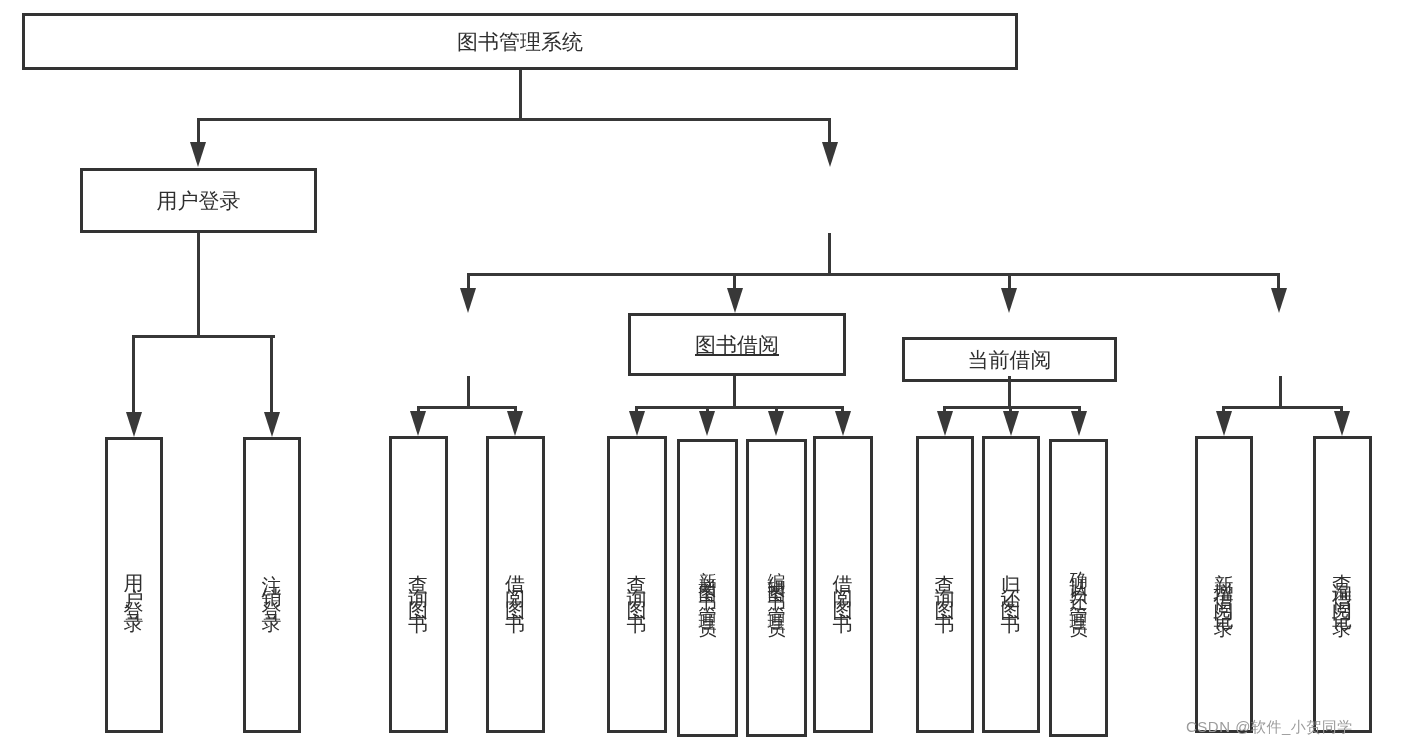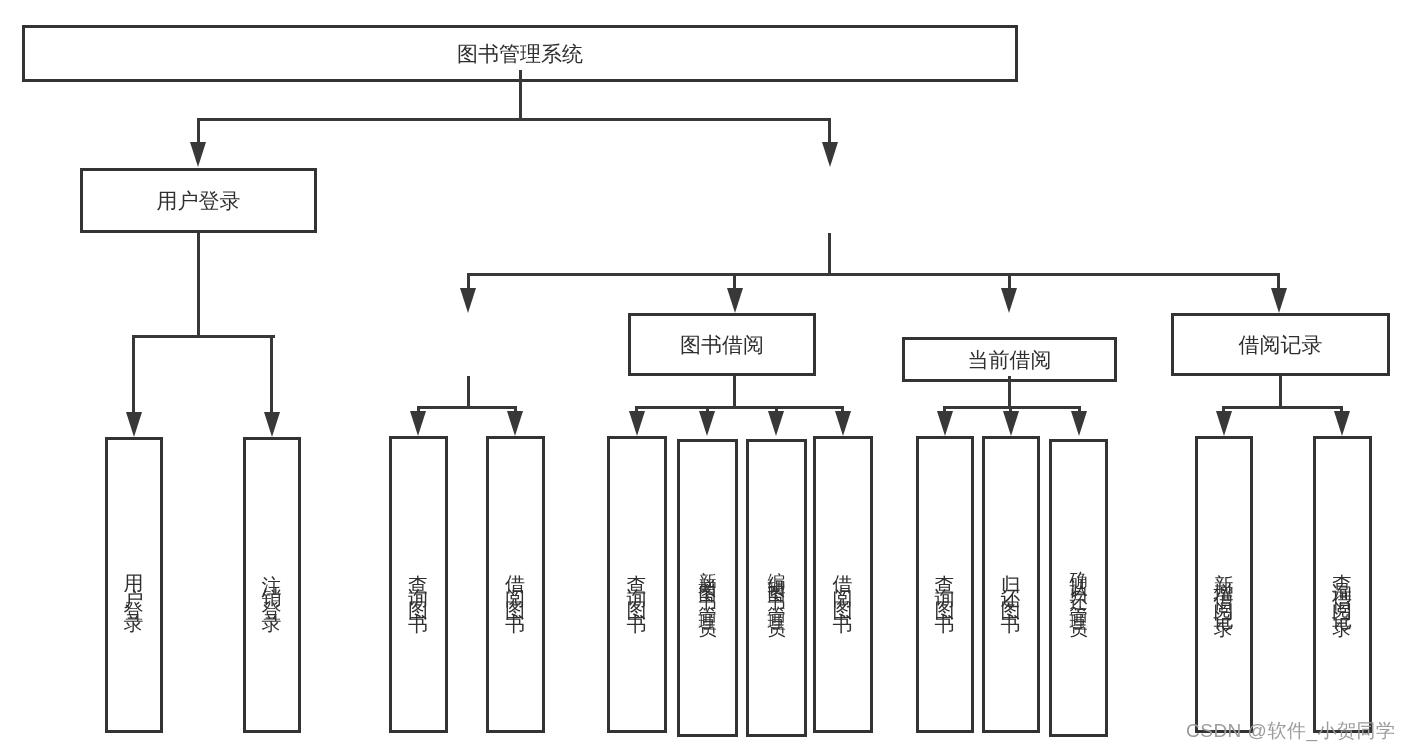--- a/index.html
+++ b/index.html
@@ -22,30 +22,30 @@
   .node.v6 { letter-spacing:9px; }
   .node.vadmin { font-size:18px; letter-spacing:7px; }
   .line { position:absolute; background:var(--line,#383838); }
   .arrow {
     position:absolute; width:0; height:0;
     border-left:8px solid transparent; border-right:8px solid transparent;
     border-top:25px solid var(--line,#383838);
   }
   .watermark {
     position:absolute; left:1186px; top:718px; z-index:10;
-    font-size:19px; color:var(--wm,#9c9c9c); letter-spacing:0.5px;
+    font-size:15px; color:var(--wm,#9c9c9c); letter-spacing:0.5px;
     white-space:nowrap;
   }
 </style>
 </head>
 <body>
 
 <div id="canvas" style="--line: #383838; --border: #333333; --text: #2f2f2f; --wm: #9c9c9c; --bg: #ffffff;">
 
-  <div class="node h" style="left:22px;top:13px;width:996px;height:57px;margin-top:12px;">图书管理系统</div>
+  <div class="node h" style="left:22px;top:13px;width:996px;height:57px;">图书管理系统</div>
 
   <div class="line" style="left:519px;top:70px;width:3px;height:48px;"></div>
   <div class="line" style="left:197px;top:118px;width:634px;height:3px;"></div>
   <div class="line" style="left:197px;top:118px;width:3px;height:26px;"></div>
   <div class="line" style="left:828px;top:118px;width:3px;height:26px;"></div>
   <div class="arrow" style="left:190px;top:142px;"></div>
   <div class="arrow" style="left:822px;top:142px;"></div>
 
   <div class="node h" style="left:80px;top:168px;width:237px;height:65px;">用户登录</div>
 
@@ -60,23 +60,22 @@
   <div class="line" style="left:467px;top:273px;width:813px;height:3px;"></div>
   <div class="line" style="left:467px;top:273px;width:3px;height:16px;"></div>
   <div class="line" style="left:733px;top:273px;width:3px;height:16px;"></div>
   <div class="line" style="left:1008px;top:273px;width:3px;height:16px;"></div>
   <div class="line" style="left:1277px;top:273px;width:3px;height:16px;"></div>
   <div class="arrow" style="left:460px;top:288px;"></div>
   <div class="arrow" style="left:727px;top:288px;"></div>
   <div class="arrow" style="left:1001px;top:288px;"></div>
   <div class="arrow" style="left:1271px;top:288px;"></div>
 
-  <div class="node h" style="left:628px;top:313px;width:188px;height:63px;">图书借阅</div>
+  <div class="node h" style="left:628px;top:313px;width:218px;height:63px;text-decoration:underline;">图书借阅</div>
   <div class="node h" style="left:902px;top:313px;width:215px;height:45px;margin-top:24px;">当前借阅</div>
-  <div class="node h" style="left:1171px;top:313px;width:219px;height:63px;">借阅记录</div>
 
   <div class="line" style="left:467px;top:376px;width:3px;height:30px;"></div>
   <div class="line" style="left:417px;top:406px;width:100px;height:3px;"></div>
   <div class="line" style="left:417px;top:406px;width:3px;height:8px;"></div>
   <div class="line" style="left:514px;top:406px;width:3px;height:8px;"></div>
   <div class="arrow" style="left:410px;top:411px;"></div>
   <div class="arrow" style="left:507px;top:411px;"></div>
 
   <div class="line" style="left:733px;top:376px;width:3px;height:30px;"></div>
   <div class="line" style="left:635px;top:406px;width:209px;height:3px;"></div>

